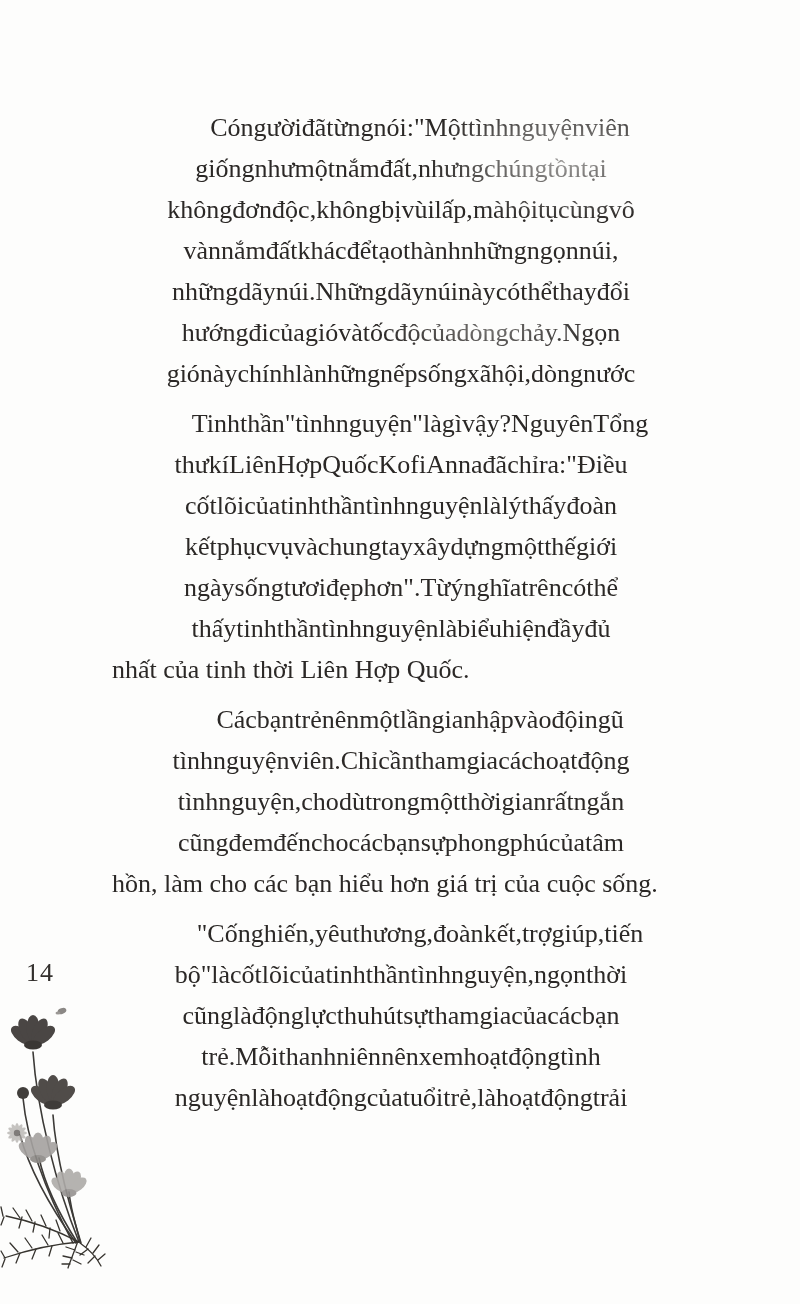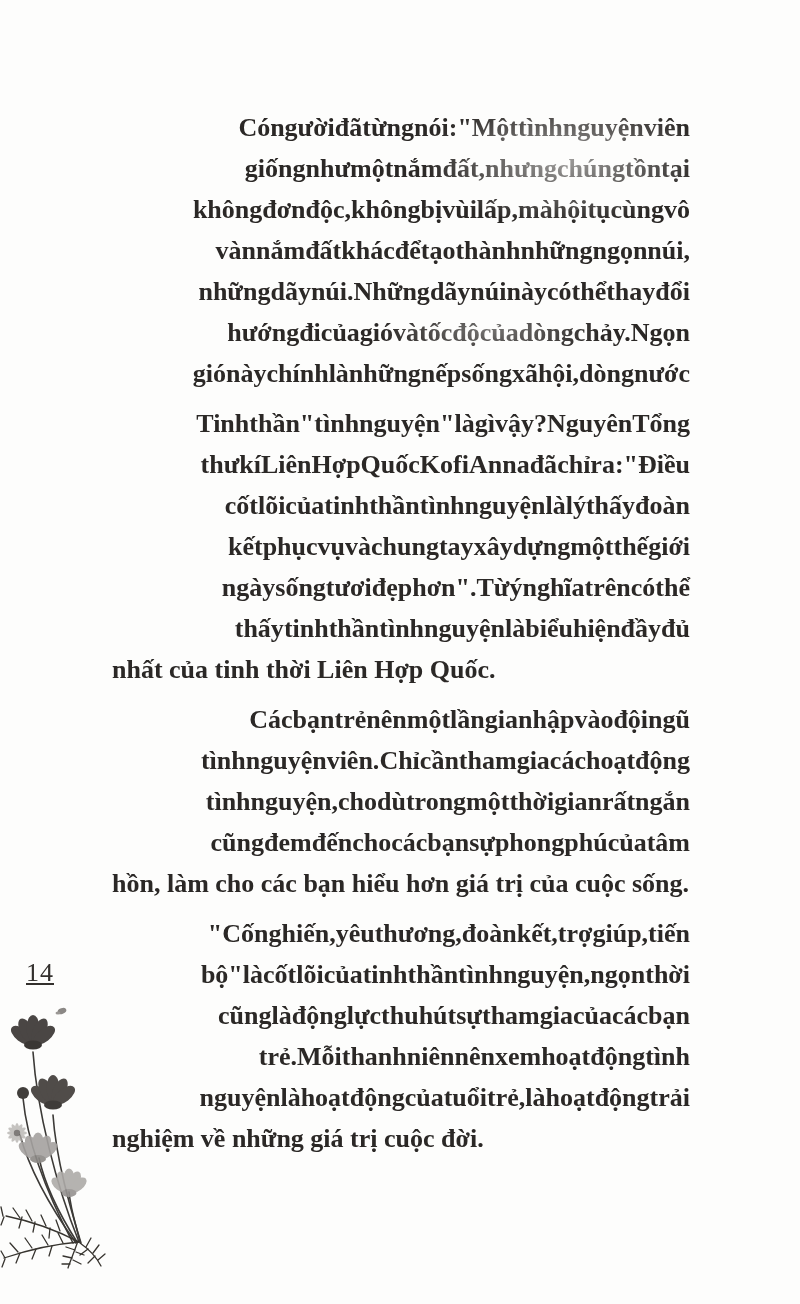--- a/index.html
+++ b/index.html
@@ -24,43 +24,41 @@
     left: 112px;
     top: 107px;
     width: 578px;
     font-size: 26px;
   }
   .para {
     margin: 0 0 9px 0;
   }
   .line {
     display: flex;
-    justify-content: flex-end;
+    justify-content: center;
     align-items: baseline;
     height: 41px;
     line-height: 41px;
     white-space: nowrap;
-    font-weight: bold;
   }
   .line.first {
     padding-left: 38px;
   }
   .line.last {
     display: block;
     white-space: nowrap;
   }
   .page-number {
     position: absolute;
     left: 26px;
     top: 956px;
     font-size: 26px;
     line-height: 34px;
     color: #33302d;
     letter-spacing: 1px;
-    text-decoration: underline;
   }
   .flower {
     position: absolute;
     left: 0;
     top: 1000px;
     width: 150px;
     height: 290px;
   }
   .scan-fade {
     position: absolute;
@@ -363,21 +361,20 @@
           <span>hoạt</span>
           <span>động</span>
           <span>của</span>
           <span>tuổi</span>
           <span>trẻ,</span>
           <span>là</span>
           <span>hoạt</span>
           <span>động</span>
           <span>trải</span>
         </div>
-        <div class="line last">nghiệm về những giá trị cuộc đời.</div>
       </div>
     </div>
 
   <div class="scan-fade"></div>
   <div class="scan-fade-2"></div>
 
   <div class="page-number">14</div>
 
   <svg class="flower" viewBox="0 0 150 290" xmlns="http://www.w3.org/2000/svg">
 

